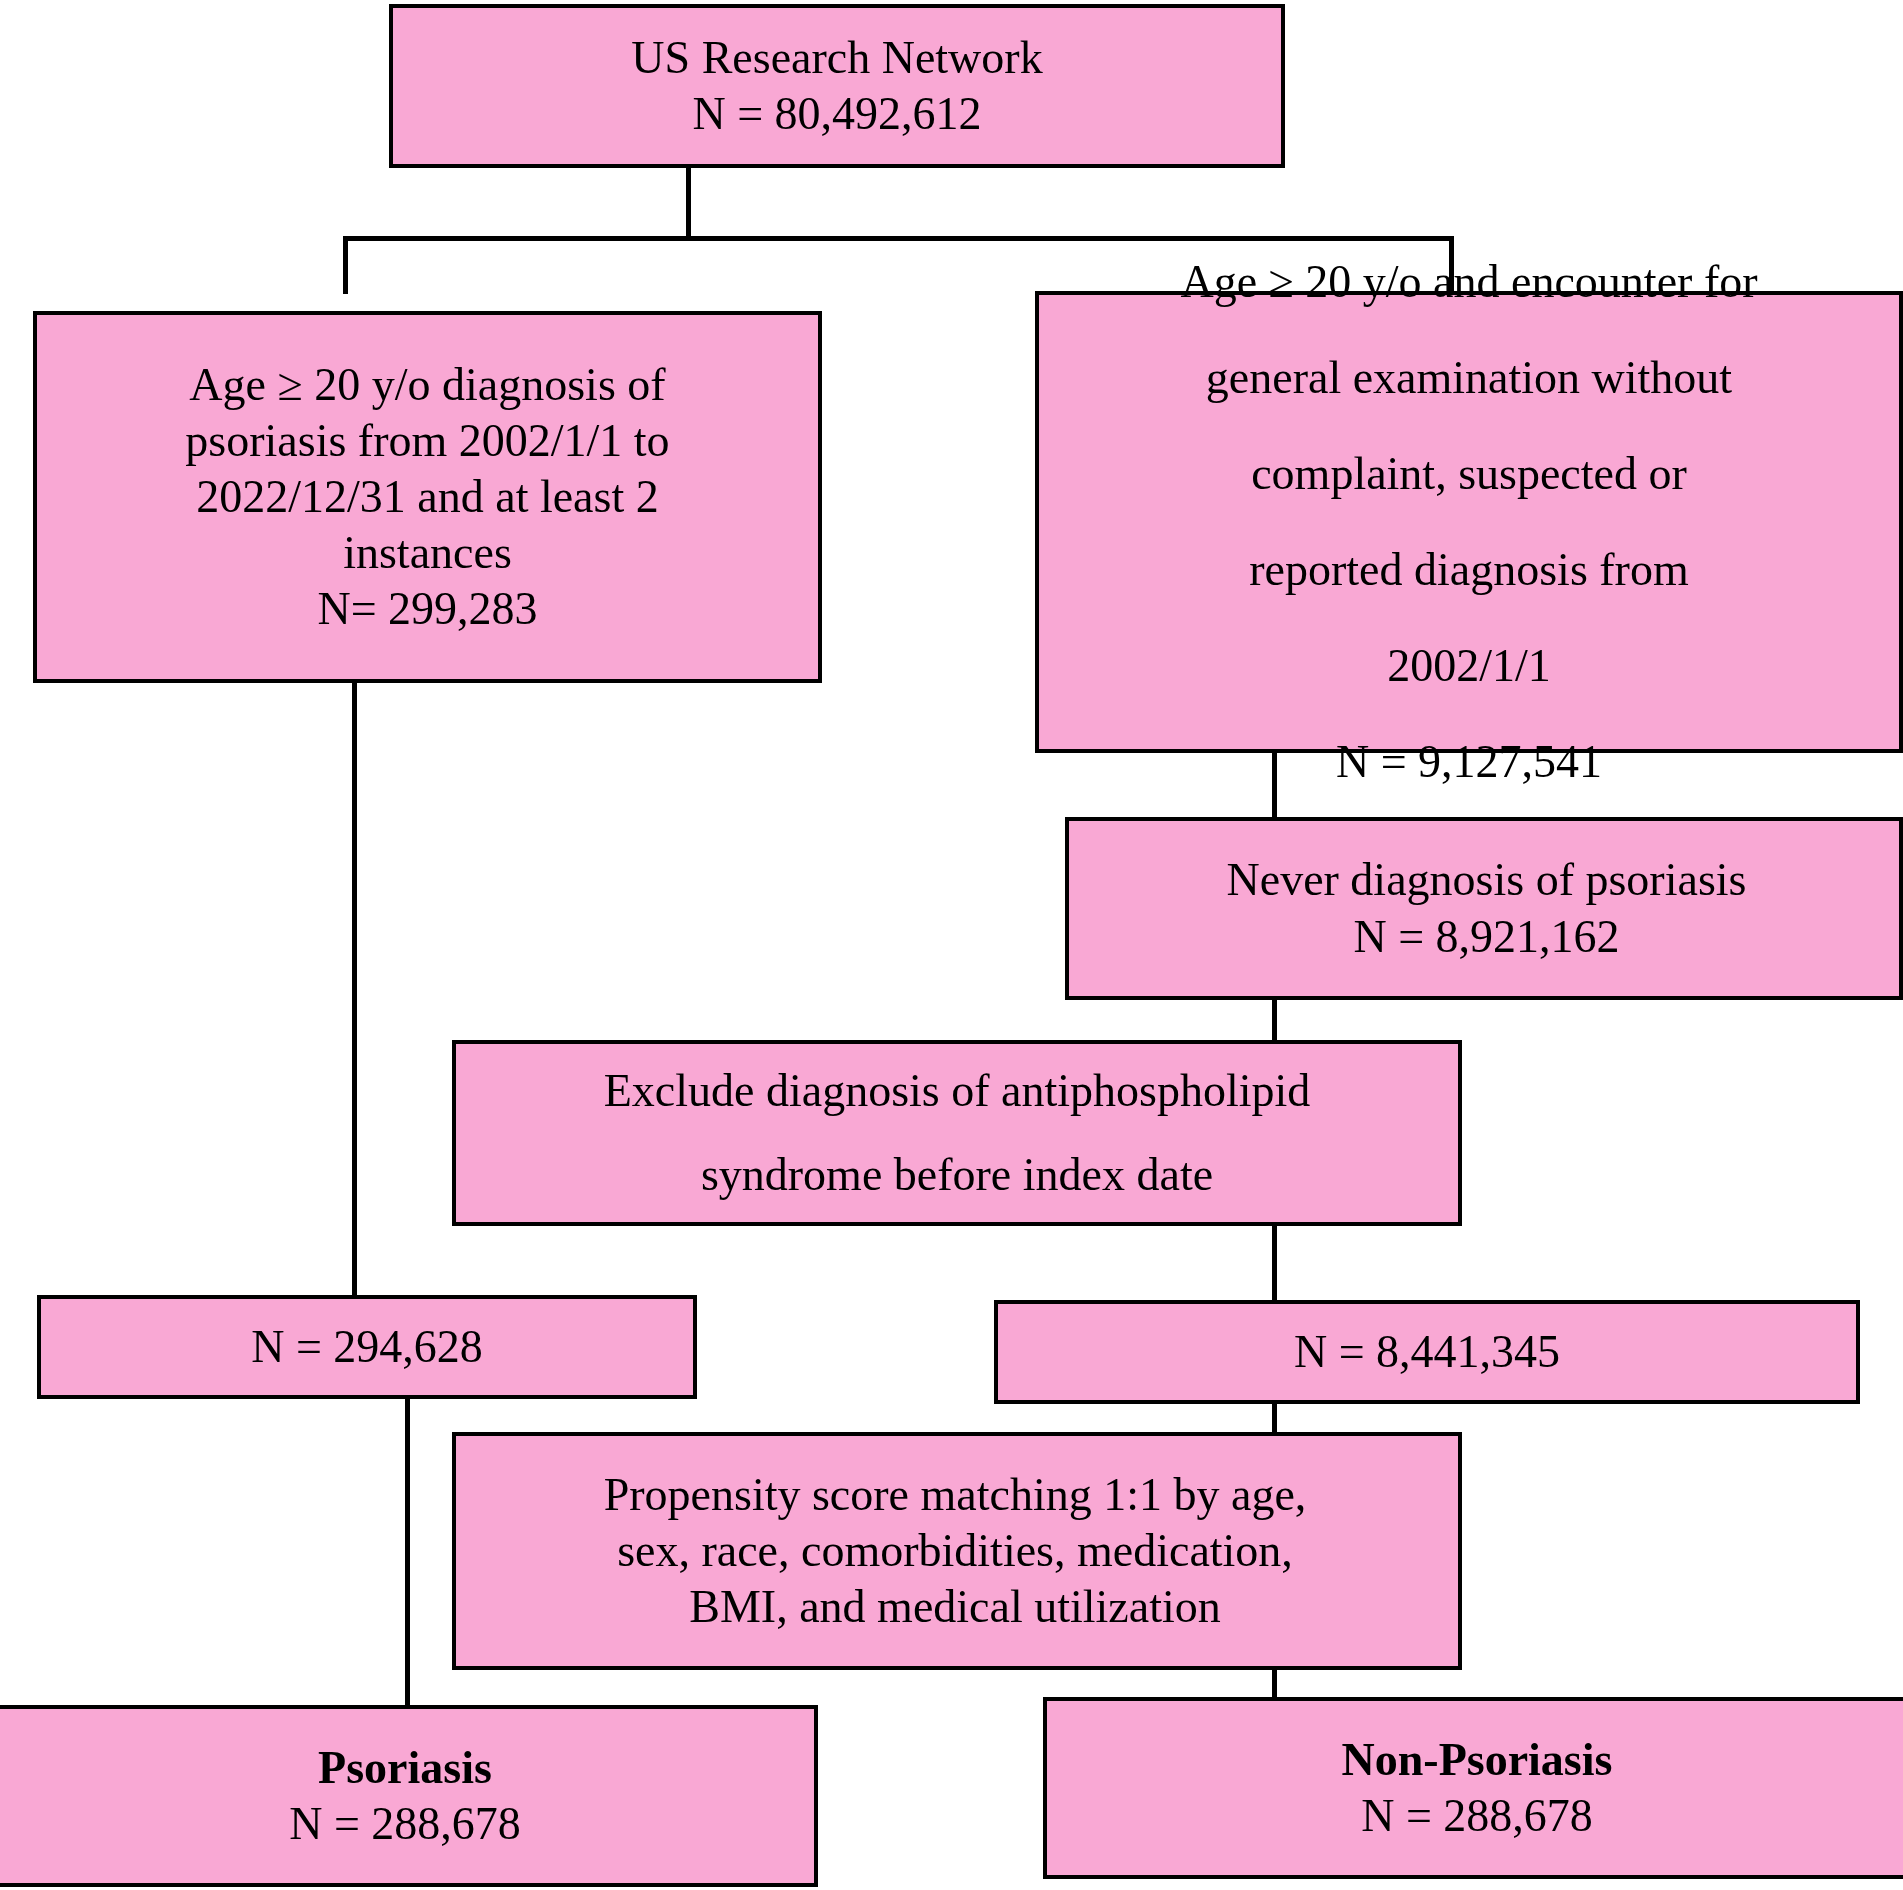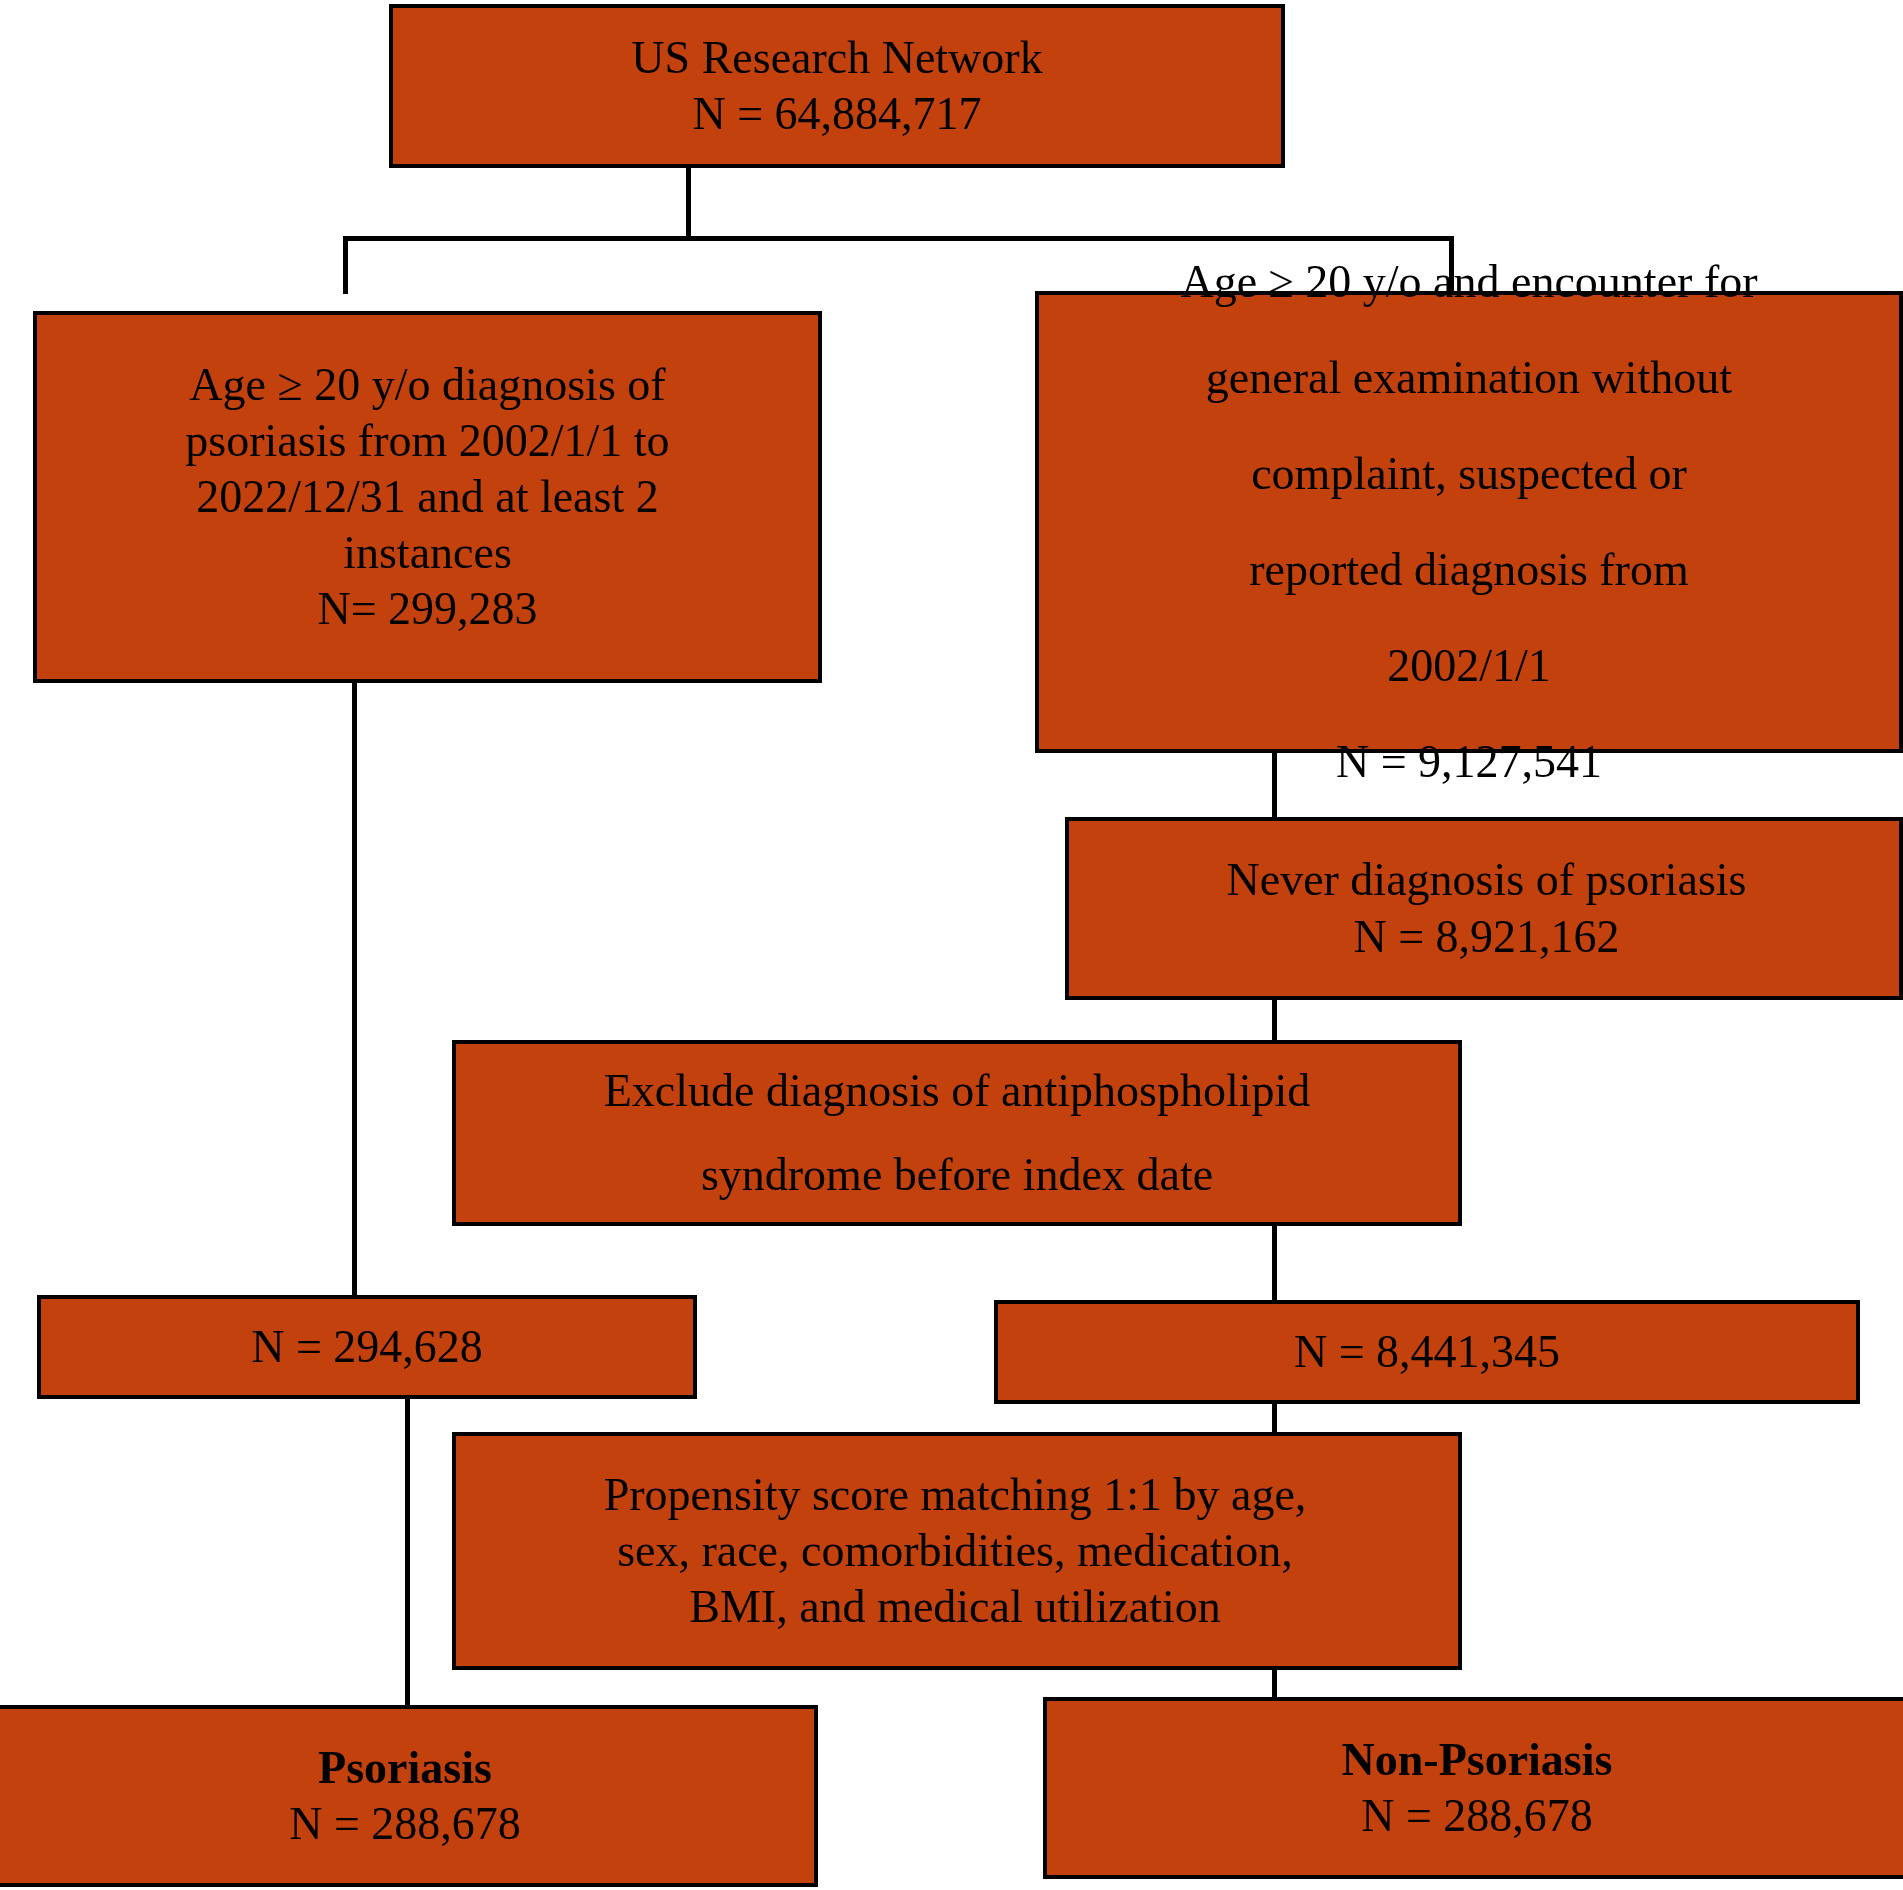--- a/index.html
+++ b/index.html
@@ -13,21 +13,21 @@
     height: 1890px;
     background: #ffffff;
     font-family: "Liberation Serif", "DejaVu Serif", serif;
     color: #000000;
     overflow: hidden;
   }
   .node {
     position: absolute;
     box-sizing: border-box;
     border: 4px solid #000000;
-    background: #c2410c;
+    background: #f9a8d4;
     display: flex;
     flex-direction: column;
     align-items: center;
     justify-content: center;
     text-align: center;
     line-height: 1.22;
     font-size: 46px;
     padding: 6px 14px;
     z-index: 2;
   }
@@ -64,21 +64,21 @@
   <div class="connector vline" style="left:1272px; top:752px; height:68px;"></div>
 
   <div class="connector vline" style="left:1272px; top:998px; height:305px;"></div>
 
   <div class="connector vline" style="left:405px; top:1398px; height:310px;"></div>
 
   <div class="connector vline" style="left:1272px; top:1402px; height:296px;"></div>
 
   <div class="node" style="left:389px; top:4px; width:896px; height:164px;">
     <span class="line">US Research Network</span>
-    <span class="line">N = 64,884,717</span>
+    <span class="line">N = 80,492,612</span>
   </div>
 
   <div class="node" style="left:33px; top:291px; width:789px; height:372px;margin-top:20px;">
     <span class="line">Age ≥ 20 y/o diagnosis of</span>
     <span class="line">psoriasis from 2002/1/1 to</span>
     <span class="line">2022/12/31 and at least 2</span>
     <span class="line">instances</span>
     <span class="line">N= 299,283</span>
   </div>
 

